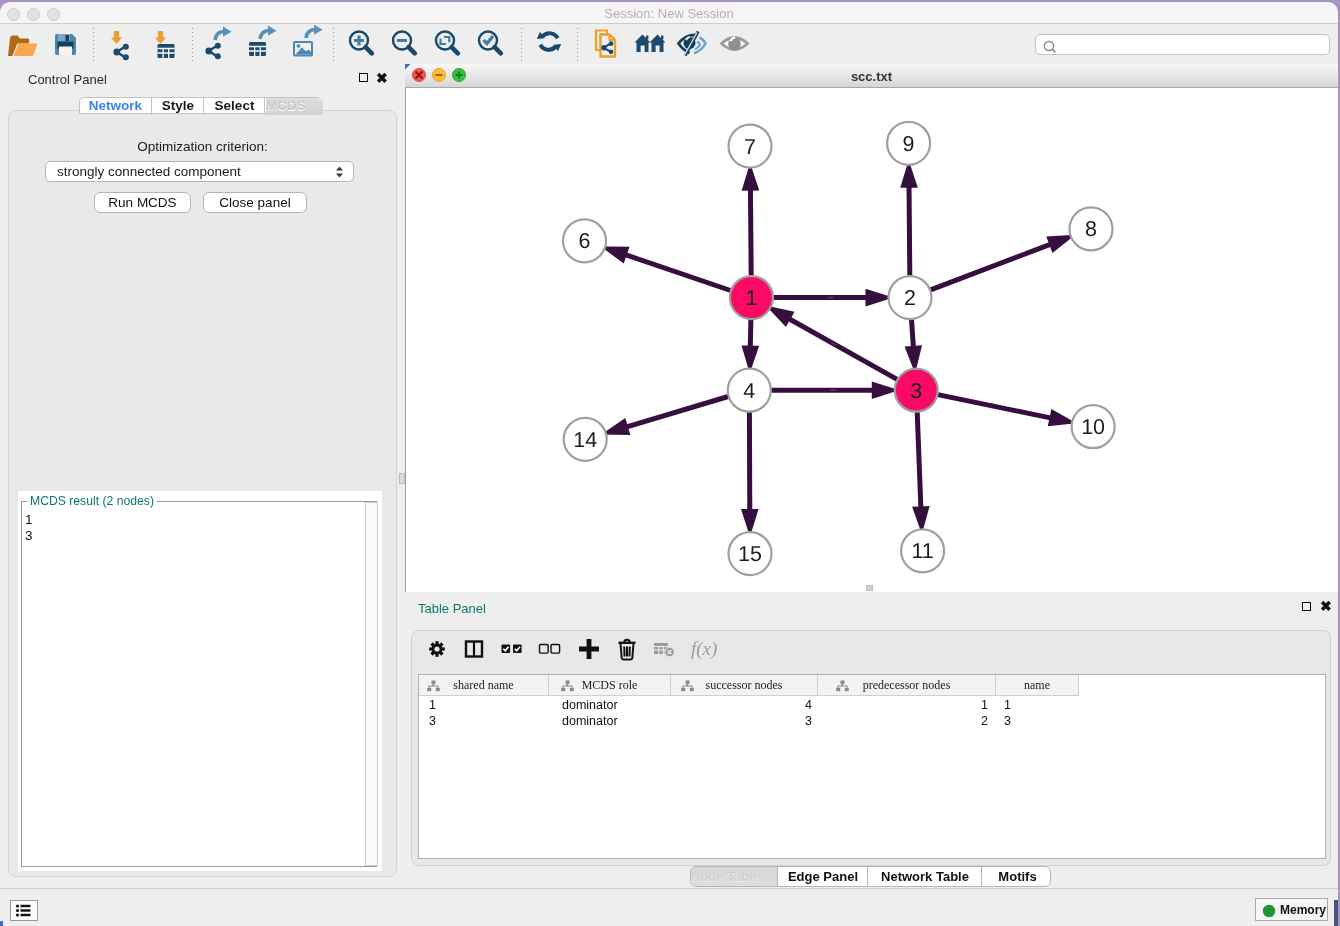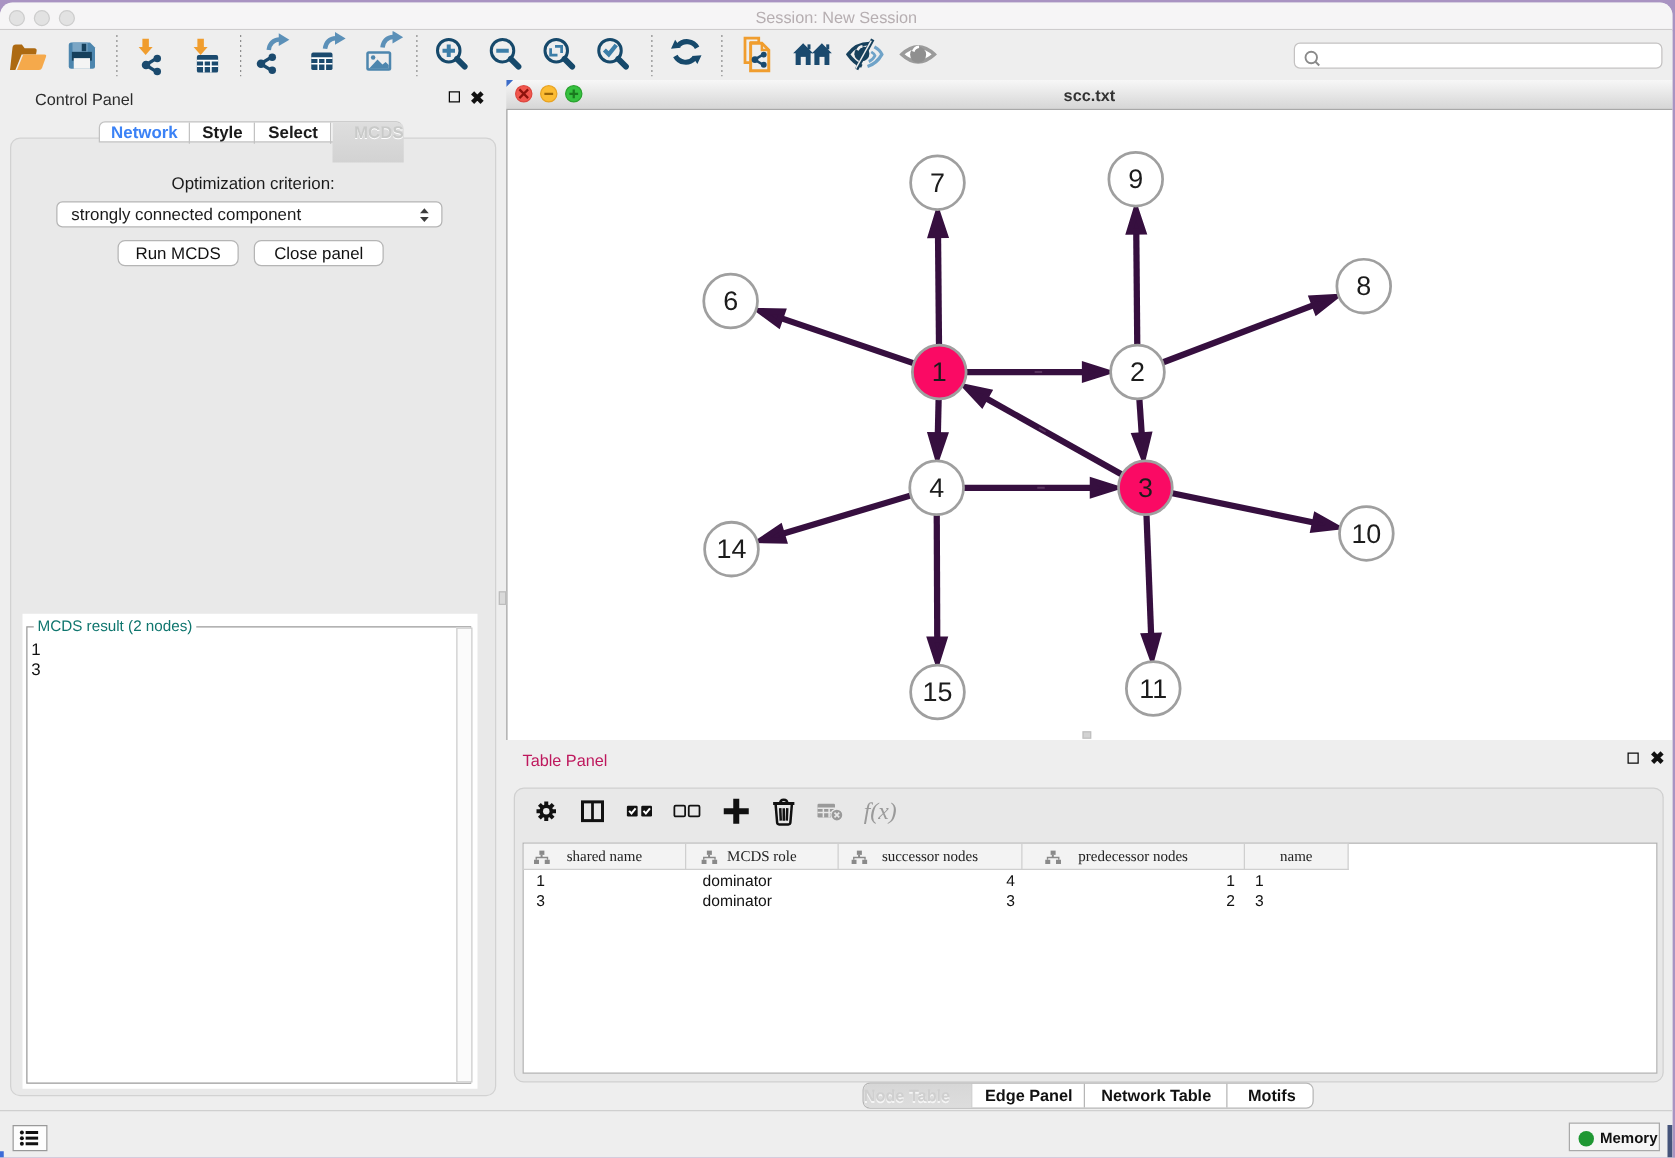--- a/index.html
+++ b/index.html
@@ -32,21 +32,21 @@
 #mcdstrack2{position:absolute;left:347px;top:11px;width:13px;height:364px;background:#fbfbfb;border:1px solid #cccccc;}
 
 
 #netwin{position:absolute;left:405px;top:62px;width:933px;height:530px;}
 #nettitle{position:absolute;left:0;top:0;width:933px;height:24px;background:linear-gradient(#f7f7f7,#d6d6d6);border-bottom:1px solid #a8a8a8;}
 #nettext{position:absolute;top:5px;left:0;width:100%;text-align:center;font-size:13px;font-weight:bold;color:#333;}
 .light{position:absolute;top:4px;width:14px;height:14px;border-radius:50%;}
 #canvas{position:absolute;left:0;top:24px;width:933px;height:504px;background:#fff;border-left:1px solid #a0a0a0;}
 
 #tpanel{position:absolute;left:405px;top:590px;width:933px;height:296px;background:#eeeeee;}
-#tphead{position:absolute;left:13px;top:9px;font-size:13px;color:#be185d;}
+#tphead{position:absolute;left:13px;top:9px;font-size:13px;color:#0f766e;}
 #tpcontainer{position:absolute;left:6px;top:38px;width:920px;height:236px;background:#e8e8e8;border:1px solid #d0d0d0;border-radius:8px;}
 #ttable{position:absolute;left:6px;top:43px;width:908px;height:185px;background:#fff;border:1px solid #b0b0b0;}
 #thead{position:absolute;left:0;top:0;width:660px;height:21px;background:#f3f3f3;border-bottom:1px solid #cfcfcf;font-family:Liberation Serif, serif;}
 .hcell{position:absolute;top:0;height:21px;border-right:1px solid #cfcfcf;font-size:12px;color:#222;text-align:center;line-height:21px;}
 .hicon{position:absolute;top:5px;}
 .trow{position:absolute;font-size:12.5px;color:#111;height:16px;line-height:16px;}
 
 #statusbar{position:absolute;left:0;top:886px;width:1338px;height:25px;background:#eeeeee;border-top:1px solid #cfcfcf;padding-left:36px;}
 #listbtn{position:absolute;left:10px;top:11px;width:28px;height:21px;background:#fdfdfd;border:1px solid #999;}
 #membtn{position:absolute;left:1255px;top:9px;width:73px;height:23px;background:#f6f6f6;border:1px solid #a9a9a9;font-size:12px;font-weight:bold;color:#111;}
@@ -202,21 +202,21 @@
 </div>
 
 <div id="cpanel">
   <div id="cphead">Control Panel</div>
   <div class="wicon" style="left:359px"></div>
   <div class="xicon" style="left:376px">✖</div>
   <div style="position:absolute;left:79px;top:33px;width:243px;height:17px;background:#fff;border:1px solid #c2c2c2;border-radius:5px 5px 0 0;z-index:5">
   <div style="position:absolute;left:0;top:0;width:72px;height:17px;border-right:1px solid #c2c2c2;font-size:13.5px;font-weight:bold;color:#3b82f6;text-align:center;line-height:16px">Network</div>
   <div style="position:absolute;left:73px;top:0;width:51px;height:17px;border-right:1px solid #c2c2c2;font-size:13.5px;font-weight:bold;color:#1b1b1b;text-align:center;line-height:16px">Style</div>
   <div style="position:absolute;left:125px;top:0;width:60px;height:17px;border-right:1px solid #c2c2c2;font-size:13.5px;font-weight:bold;color:#1b1b1b;text-align:center;line-height:16px">Select</div>
-  <div style="position:absolute;left:186px;top:0;width:57px;height:32px;background:linear-gradient(#dedede,#d2d2d2);font-size:13.5px;font-weight:bold;color:#c9cac9;text-shadow:0 1px 0 #ffffff;text-align:right;line-height:16px;border-radius:0 5px 0 0">MCDS</div>
+  <div style="position:absolute;left:186px;top:0;width:57px;height:17px;background:linear-gradient(#dedede,#d2d2d2);font-size:13.5px;font-weight:bold;color:#c9cac9;text-shadow:0 1px 0 #ffffff;text-align:left;line-height:16px;border-radius:0 5px 0 0">MCDS</div>
   </div>
   <div id="cpcontainer">
     <div id="optlabel">Optimization criterion:</div>
     <div id="dropdown">strongly connected component
       <svg width="11" height="14" style="position:absolute;right:8px;top:3px">
             <path d="M2 5.5 L5.5 1.5 L9 5.5 Z" fill="#3c3c3c"></path>
             <path d="M2 8.5 L5.5 12.5 L9 8.5 Z" fill="#3c3c3c"></path>
           </svg>
     </div>
     <div class="btn" style="left:85px;width:97px">Run MCDS</div>

